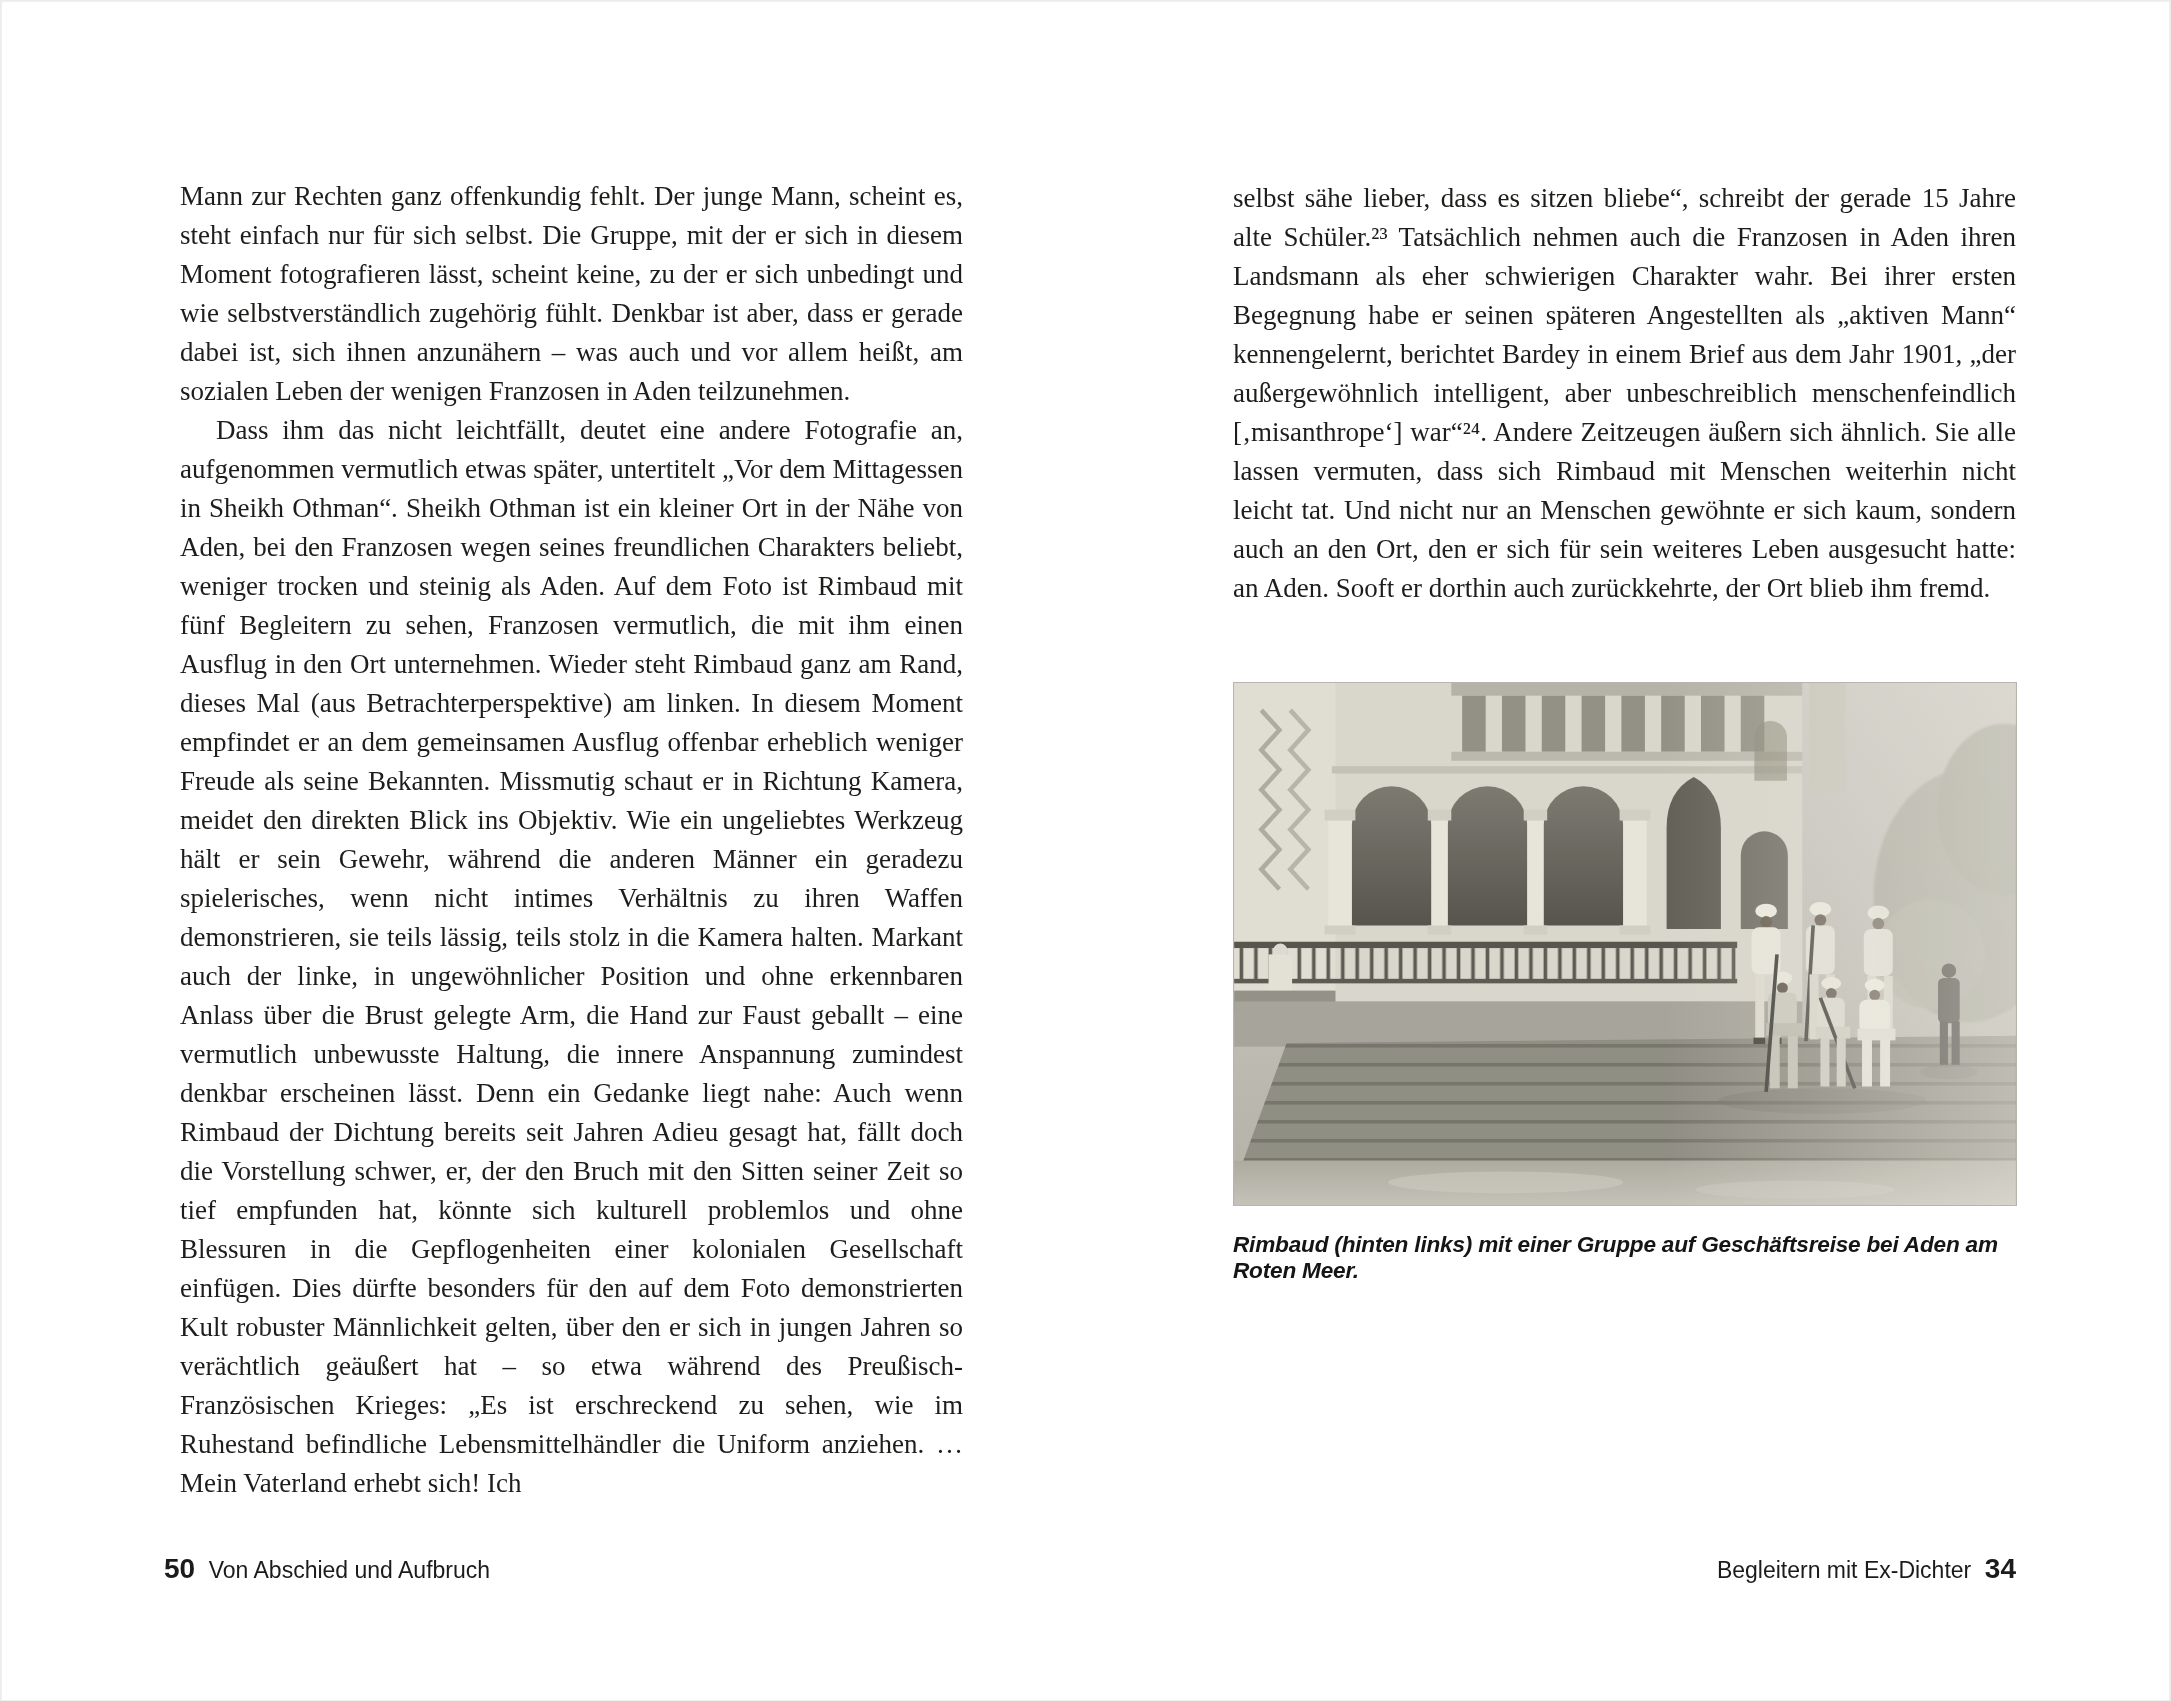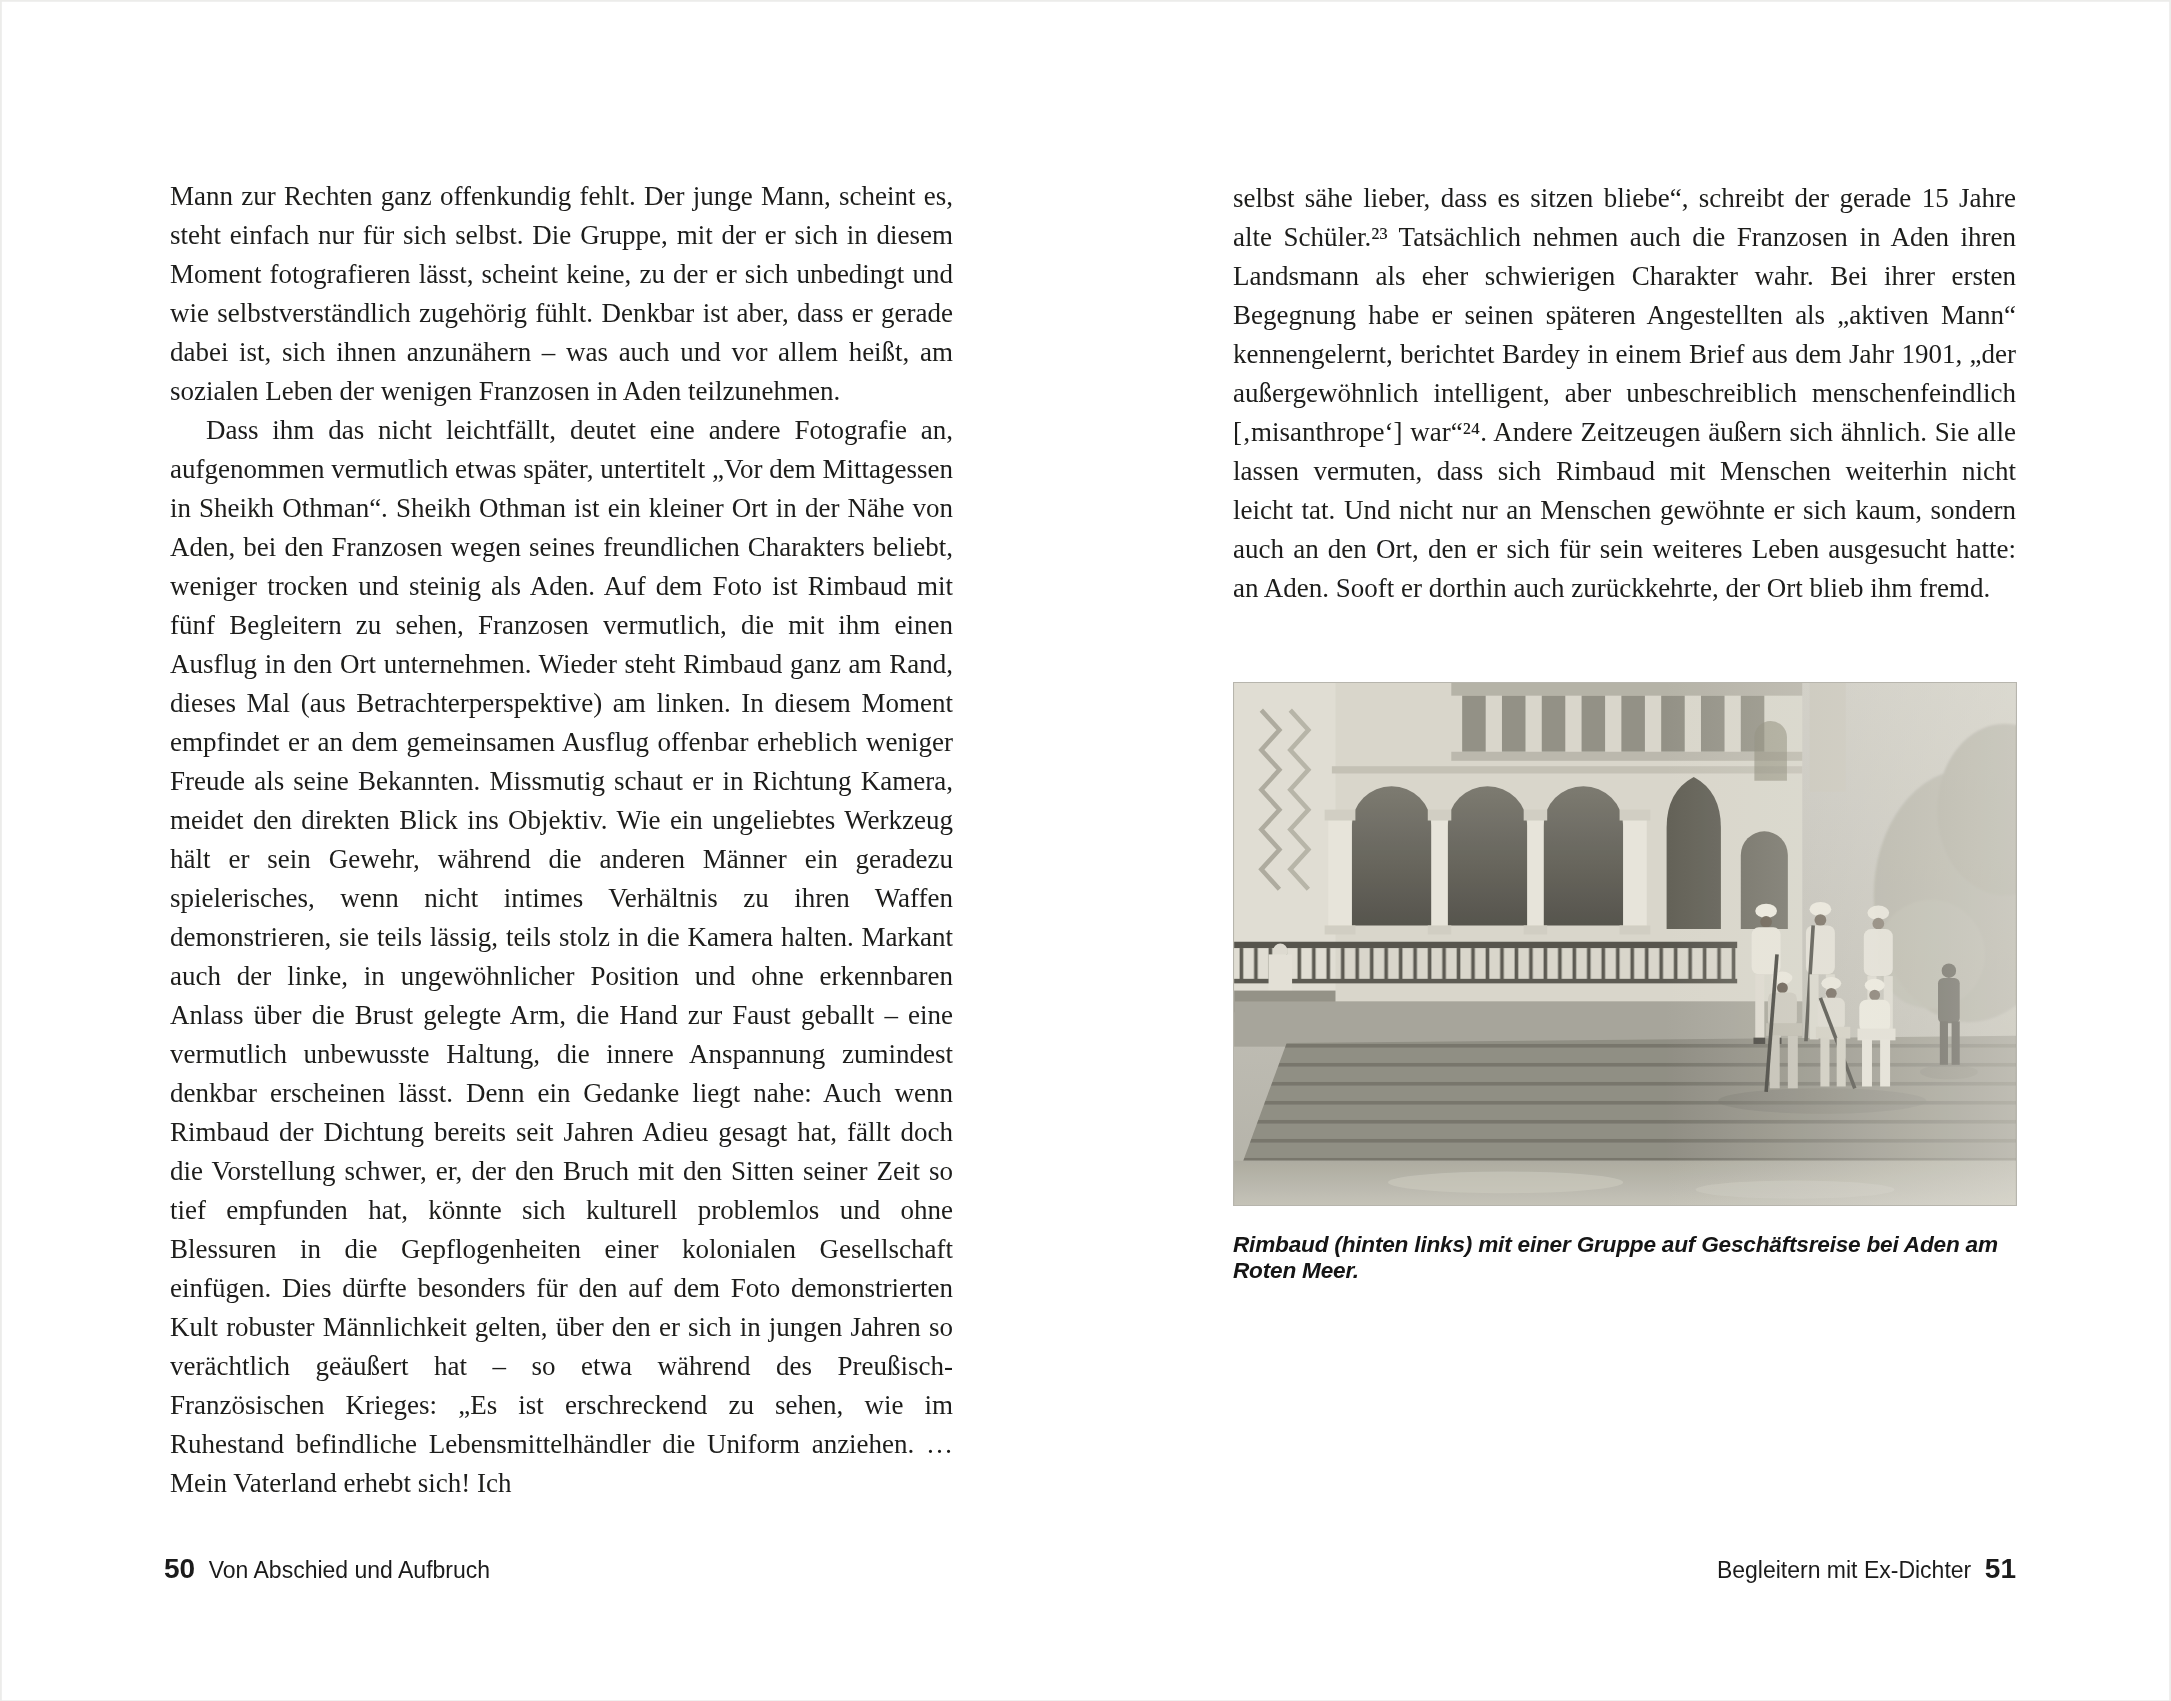--- a/index.html
+++ b/index.html
@@ -8,21 +8,21 @@
     box-shadow:inset 0 0 0 1.8px #ececea;overflow:hidden;
   }
   .col{
     position:absolute;width:783px;
     font-family:"Liberation Serif","DejaVu Serif",serif;
     font-size:27px;line-height:39px;color:#1d1d1b;
     text-align:justify;hyphens:auto;-webkit-hyphens:auto;
   }
   .col p{margin:0;}
   .col p.indent{text-indent:36px;}
-  .col-left{left:170px;top:177px;}
+  .col-left{left:180px;top:177px;}
   .col-right{left:1233px;top:179px;}
 
   figure{position:absolute;left:1233px;top:682px;width:783px;margin:0;}
   .photo-frame{
     width:782px;height:522px;border:0.9px solid #b7b5ad;
     overflow:hidden;background:#c4c2b8;line-height:0;
   }
   figcaption{
     margin-top:26px;
     font-family:"Liberation Sans","DejaVu Sans",sans-serif;
@@ -237,17 +237,17 @@
         </g>
 
         <rect width="864" height="577" fill="url(#g-haze)"></rect>
         <rect width="864" height="577" fill="#ffffff" opacity="0.05"></rect>
       </svg>
     </div>
     <figcaption>Rimbaud (hinten links) mit einer Gruppe auf Geschäftsreise bei Aden am Roten Meer.</figcaption>
   </figure>
 
   <div class="footer footer-right">
-    <span class="chapter">Begleitern mit Ex-Dichter</span><span class="pagenum">51</span>
+    <span class="chapter">Begleitern mit Ex-Dichter</span><span class="pagenum">34</span>
   </div>
 
 </div>
 
 
 </body></html>

